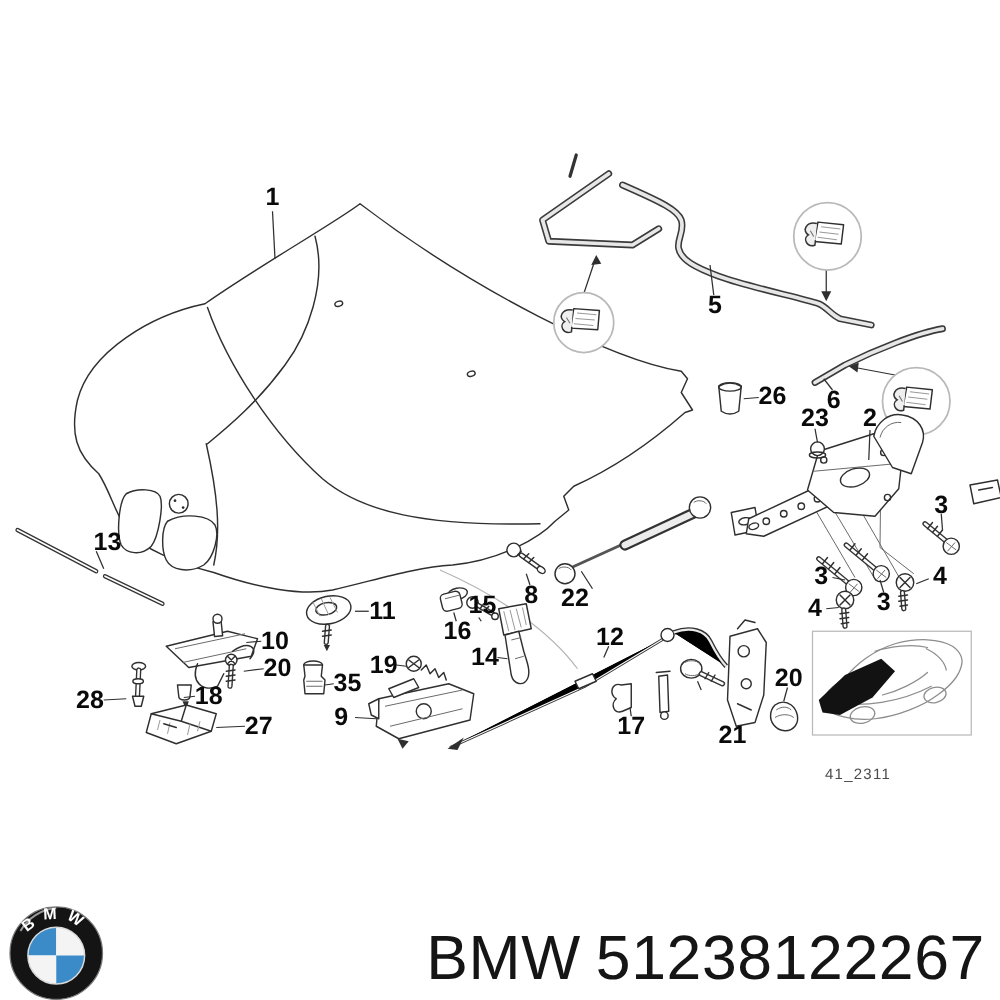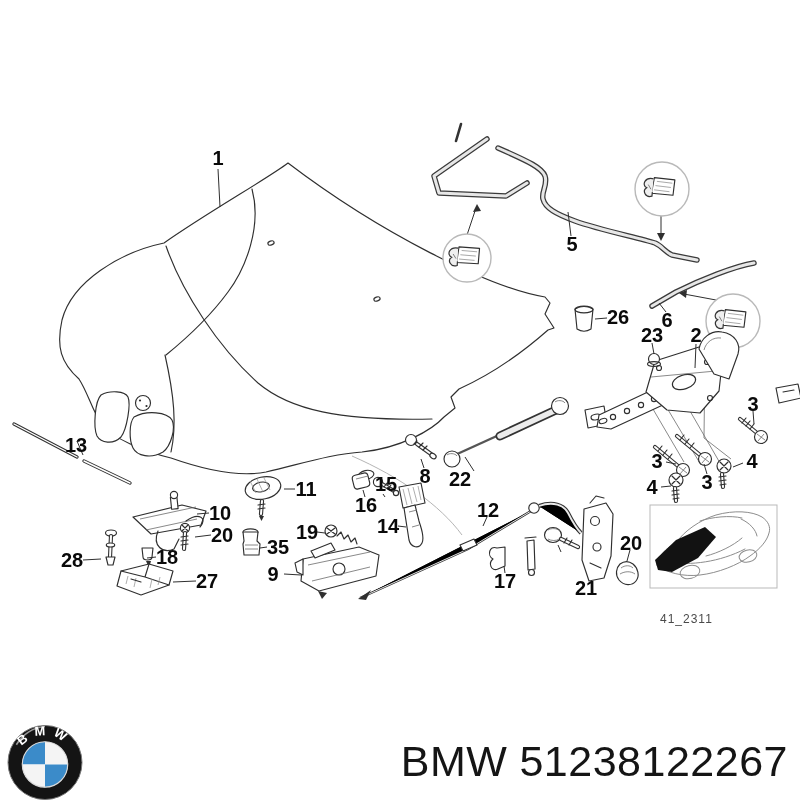--- a/index.html
+++ b/index.html
@@ -6,21 +6,21 @@
   body{width:800px;height:800px;position:relative;overflow:hidden;
        font-family:"Liberation Sans", sans-serif;}
   .stage{position:absolute;inset:0;}
   svg{position:absolute;left:0;top:0;}
   #labels{position:absolute;left:0;top:0;width:800px;height:720px;}
   .part-label{position:absolute;transform:translate(-50%,-50%);
       font-weight:bold;font-size:20px;color:#0a0a0a;line-height:1;
       font-family:"Liberation Sans",sans-serif;white-space:nowrap;}
   .thumb-code{position:absolute;left:660px;top:588px;font-size:12px;
       color:#4a4a4a;letter-spacing:1px;margin-top:24px;}
-  .part-no{position:absolute;right:12px;top:737px;font-size:43px;
+  .part-no{position:absolute;right:12px;top:737px;font-size:50px;
       font-weight:400;color:#151515;letter-spacing:0.5px;white-space:nowrap;}
   .part-no span{display:inline-block;}
   .part-no .num{margin-left:12px;}
   
   .k{stroke:#2f2f2f;fill:none;stroke-width:1.15;stroke-linecap:round;stroke-linejoin:round}
   .kf{stroke:#2f2f2f;fill:#fff;stroke-width:1.15;stroke-linejoin:round}
   .kd{fill:#2f2f2f;stroke:none}
   .thin{stroke:#6b6b6b;stroke-width:.8;fill:none}
   .lt{stroke:#b5b5b5;stroke-width:1;fill:none}
   .tubeO{stroke:#3a3a3a;stroke-width:5.5;fill:none;stroke-linecap:round;stroke-linejoin:round}
@@ -348,21 +348,21 @@
       <div class="part-label" style="left: 572px; top: 244px;">5</div>
       <div class="part-label" style="left: 618px; top: 317px;">26</div>
       <div class="part-label" style="left: 652px; top: 335px;">23</div>
       <div class="part-label" style="left: 667px; top: 320px;">6</div>
       <div class="part-label" style="left: 696px; top: 335px;">2</div>
       <div class="part-label" style="left: 753px; top: 404px;">3</div>
       <div class="part-label" style="left: 752px; top: 461px;">4</div>
       <div class="part-label" style="left: 657px; top: 461px;">3</div>
       <div class="part-label" style="left: 707px; top: 482px;">3</div>
       <div class="part-label" style="left: 652px; top: 487px;">4</div>
-      <div class="part-label" style="left: 76px; top: 434px; margin-top: 11px;">13</div>
+      <div class="part-label" style="left: 86px; top: 434px;">13</div>
       <div class="part-label" style="left: 425px; top: 476px;">8</div>
       <div class="part-label" style="left: 460px; top: 479px;">22</div>
       <div class="part-label" style="left: 306px; top: 489px;">11</div>
       <div class="part-label" style="left: 366px; top: 505px;">16</div>
       <div class="part-label" style="left: 386px; top: 484px;">15</div>
       <div class="part-label" style="left: 220px; top: 513px; text-align: right;">10</div>
       <div class="part-label" style="left: 388px; top: 526px;">14</div>
       <div class="part-label" style="left: 307px; top: 532px;">19</div>
       <div class="part-label" style="left: 222px; top: 535px;">20</div>
       <div class="part-label" style="left: 488px; top: 510px; text-align: right;">12</div>

